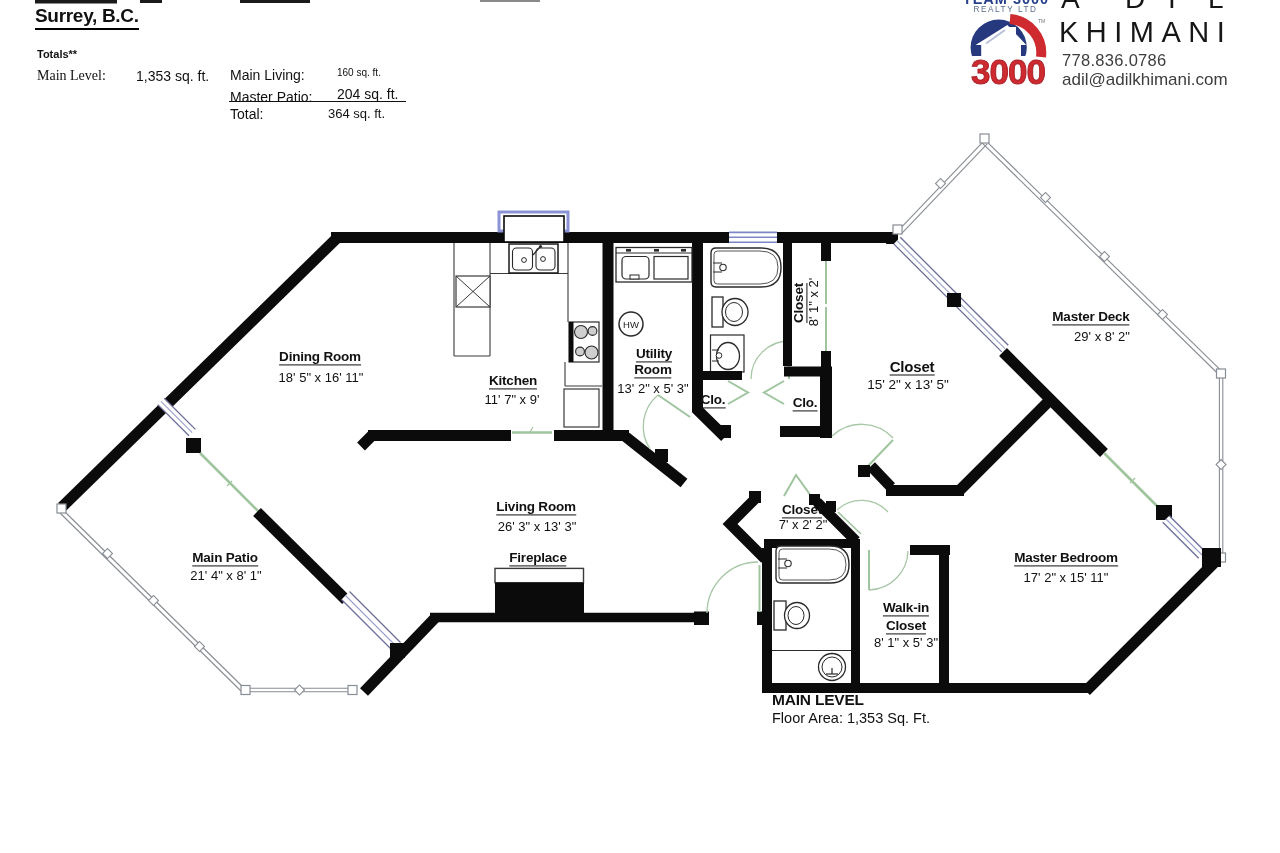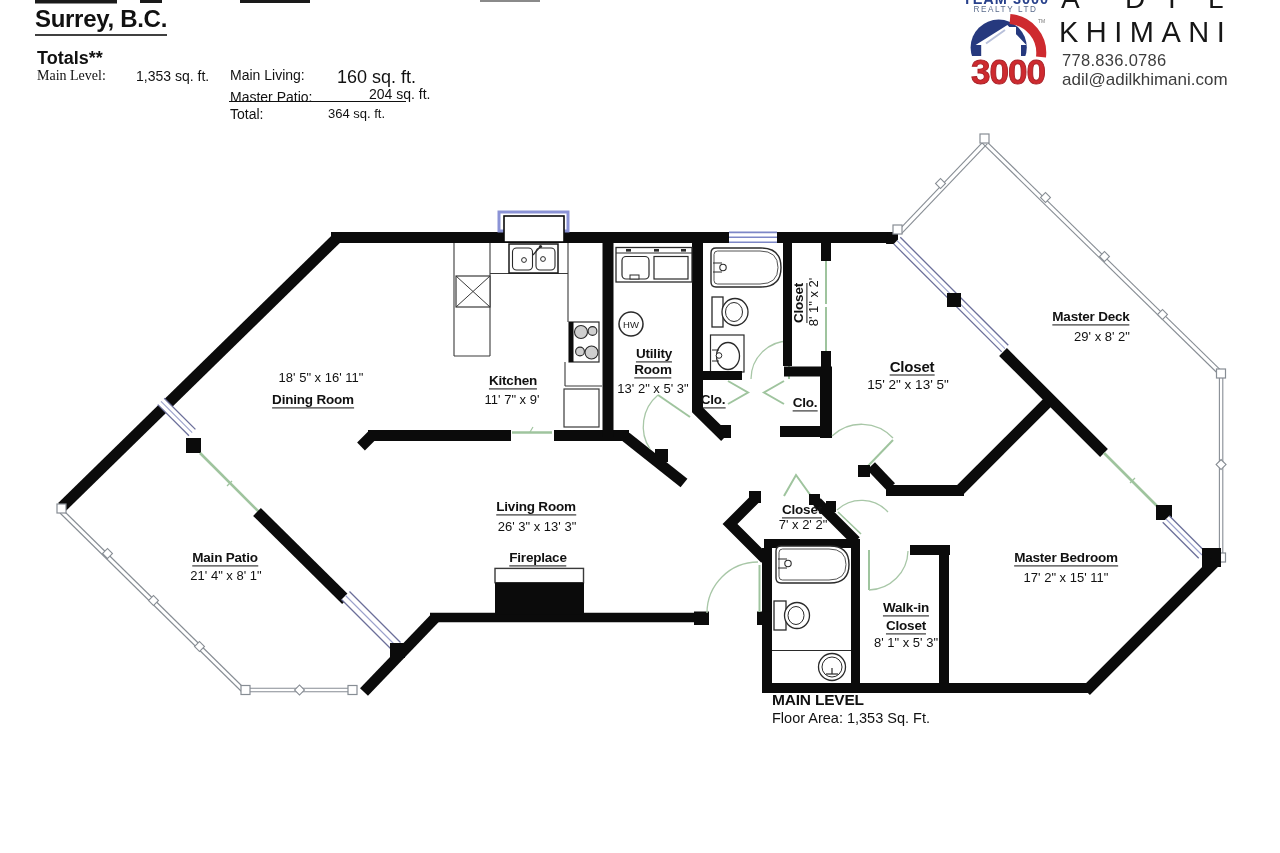--- a/index.html
+++ b/index.html
@@ -409,38 +409,38 @@
     <text x="1208" y="8" font-size="28">L</text>
     <text x="1059" y="42" font-size="29" letter-spacing="7.5">KHIMANI</text>
   </g>
 
   <g fill="#3d3d3d" font-family="Liberation Sans, sans-serif">
     <text x="1062" y="66" font-size="16.5" letter-spacing="0.3">778.836.0786</text>
     <text x="1062" y="85" font-size="17">adil@adilkhimani.com</text>
   </g>
 </svg>
 
-<div class="t" style="left:35px;top:5px;font-size:24px;font-weight:bold;letter-spacing:-0.3px;border-bottom:2px solid #404040;padding-bottom:1px;">Surrey, B.C.</div>
-
-<div class="t" style="left:37px;top:48px;font-size:18px;font-weight:bold;">Totals**</div>
+<div class="t" style="left:35px;top:5px;font-size:19px;font-weight:bold;letter-spacing:-0.3px;border-bottom:2px solid #000000;padding-bottom:1px;">Surrey, B.C.</div>
+
+<div class="t" style="left:37px;top:48px;font-size:11px;font-weight:bold;">Totals**</div>
 
 <div class="t" style="left:37px;top:68px;font-size:14px;font-family:Liberation Serif, serif;">Main Level:</div>
 <div class="t" style="left:136px;top:68px;font-size:14px;">1,353 sq. ft.</div>
 
 <div class="t" style="left:230px;top:66.5px;font-size:14px;">Main Living:</div>
-<div class="t" style="left:337px;top:66.5px;font-size:18px;">160 sq. ft.</div>
+<div class="t" style="left:337px;top:66.5px;font-size:10px;">160 sq. ft.</div>
 
 <div class="t" style="left:230px;top:89px;font-size:14px;">Master Patio:</div>
-<div class="t" style="left:337px;top:86px;font-size:14px;margin-left:32px;">204 sq. ft.</div>
+<div class="t" style="left:337px;top:86px;font-size:14px;">204 sq. ft.</div>
 <div style="position:absolute;left:229px;top:101px;width:177px;height:0;border-top:1.6px solid #111;"></div>
 
 <div class="t" style="left:230px;top:106px;font-size:14px;">Total:</div>
 <div class="t" style="left:328px;top:106px;font-size:13px;">364 sq. ft.</div>
 
-<div class="t lbl lblc" style="left:313px;top:357px;margin-top:43px;"><span class="u">Dining Room</span></div>
+<div class="t lbl lblc" style="left:320px;top:357px;"><span class="u">Dining Room</span></div>
 <div class="t dim lblc" style="left:321px;top:377px;">18' 5" x 16' 11"</div>
 
 <div class="t lbl lblc" style="left:513px;top:381px;"><span class="u">Kitchen</span></div>
 <div class="t dim lblc" style="left:512px;top:399px;">11' 7" x 9'</div>
 
 <div class="t lbl lblc" style="left:654px;top:354px;"><span class="u">Utility</span></div>
 <div class="t lbl lblc" style="left:653px;top:370px;"><span class="u">Room</span></div>
 <div class="t dim lblc" style="left:653px;top:388px;">13' 2" x 5' 3"</div>
 
 <div class="t lbl lblc" style="left:713px;top:400px;"><span class="u">Clo.</span></div>

